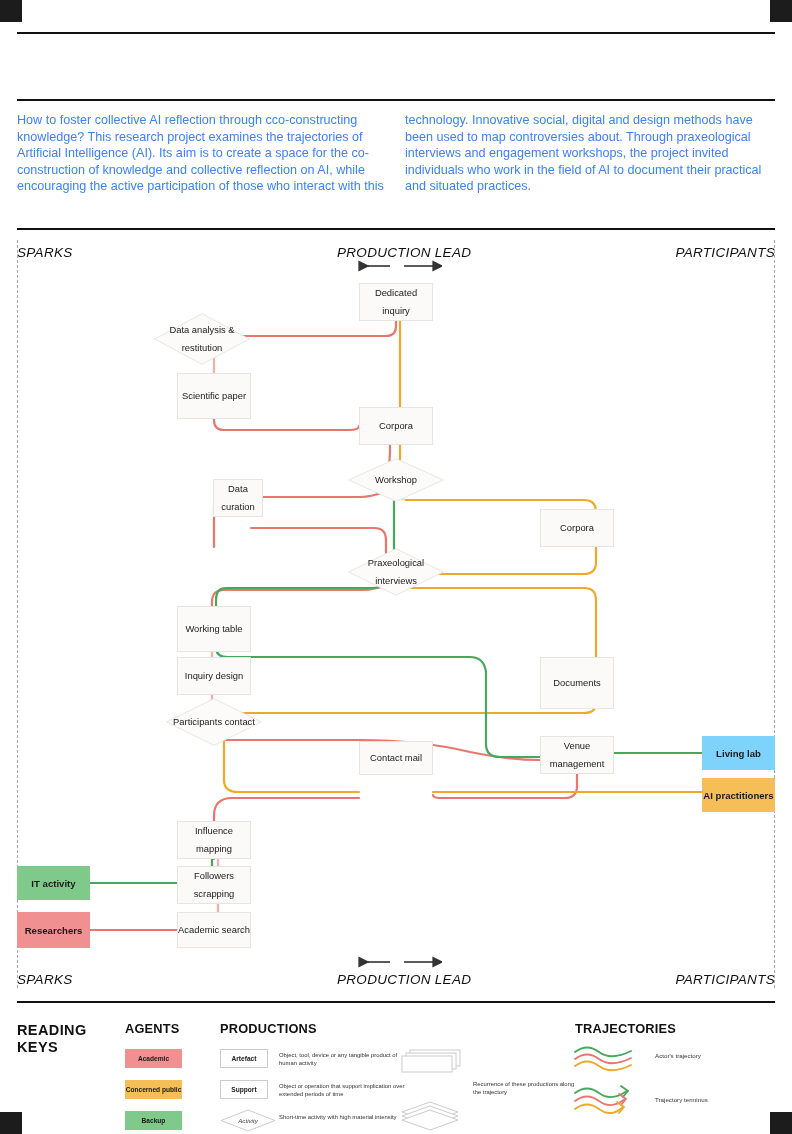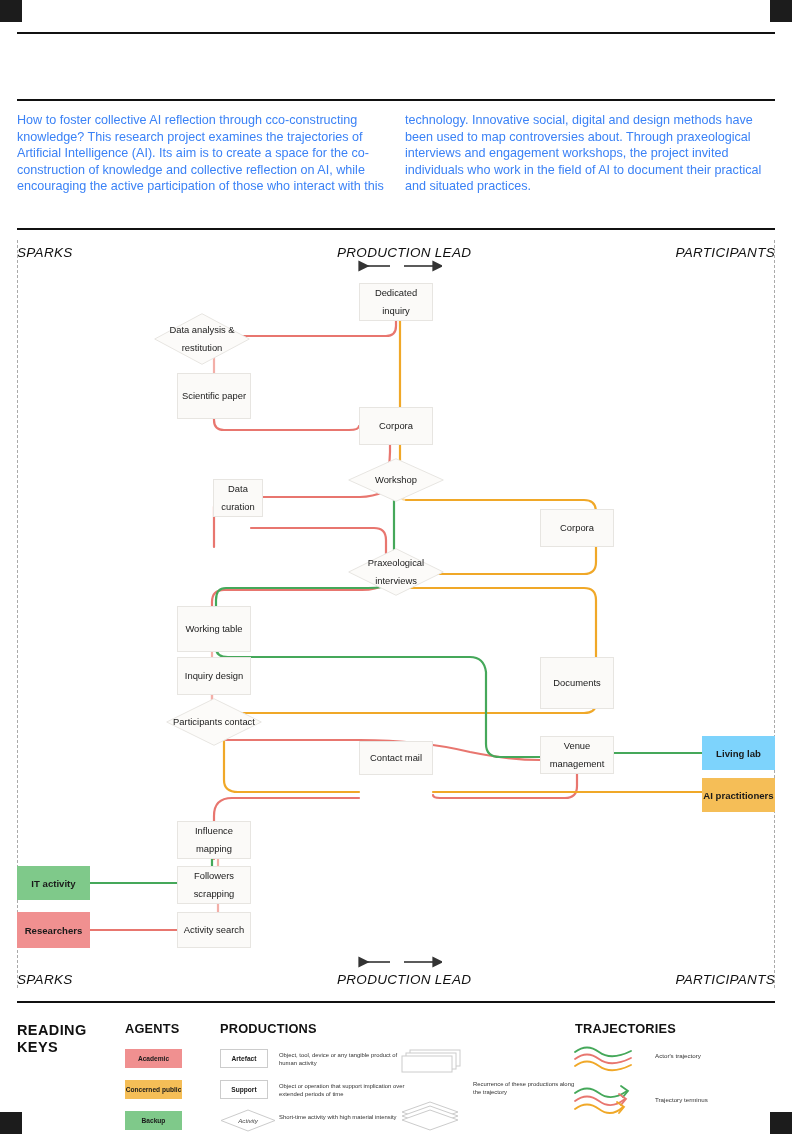--- a/index.html
+++ b/index.html
@@ -224,21 +224,21 @@
       <div class="node" style="left: 359px; top: 741px; width: 74px; height: 34px;">
         <span class="lbl">Contact mail</span>
       </div>
       <div class="node" style="left: 177px; top: 821px; width: 74px; height: 38px;">
         <span class="lbl">Influence mapping</span>
       </div>
       <div class="node" style="left: 177px; top: 866px; width: 74px; height: 38px;">
         <span class="lbl">Followers scrapping</span>
       </div>
       <div class="node" style="left: 177px; top: 912px; width: 74px; height: 36px;">
-        <span class="lbl">Activity search</span>
+        <span class="lbl">Academic search</span>
       </div>
     </div>
   <div id="agents-layer">
       <div class="agent" style="left: 702px; top: 736px; width: 73px; height: 34px; background: #7dd3fc;">
         <span>Living lab</span>
       </div>
       <div class="agent" style="left: 702px; top: 778px; width: 73px; height: 34px; background: rgb(245, 190, 87);">
         <span>AI practitioners</span>
       </div>
       <div class="agent" style="left: 17px; top: 866px; width: 73px; height: 34px; background: rgb(127, 201, 138);">

